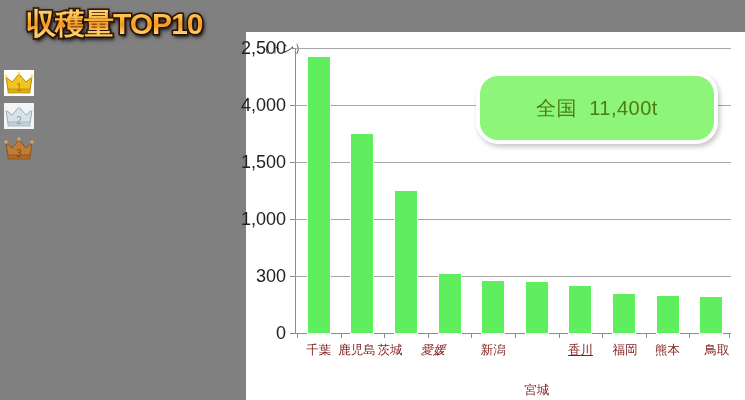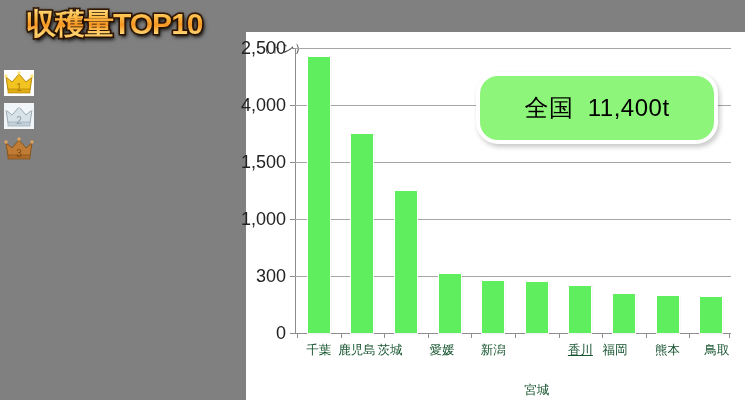--- a/index.html
+++ b/index.html
@@ -177,43 +177,43 @@
     background: #5eee5e;
     box-shadow: 0 0 0 1px rgba(255,255,255,0.9),
                 1px 0 2px rgba(0,0,0,0.10);
   }
 
   .xlabel {
     position: absolute;
     top: 294px;
     transform: translateX(-50%);
     font-size: 12.5px;
-    color: #14532d;
+    color: #7f1d1d;
     white-space: nowrap;
   }
 
   
   .callout {
     position: absolute;
     left: 230px;
     top: 40px;
     width: 242px;
     height: 72px;
     border-radius: 22px;
     background: #8df57a;
     border: 4px solid #ffffff;
     box-sizing: border-box;
     box-shadow: 2px 3px 5px rgba(0,0,0,0.22);
     display: flex;
     align-items: center;
     justify-content: center;
   }
   .callout-text {
-    font-size: 24px;
-    color: #000000;
+    font-size: 20px;
+    color: #4d7c0f;
     white-space: pre;
     letter-spacing: 0.5px;
   }
 </style>
 </head>
 <body>
 
 <div id="stage">
 
   <div class="gray-panel"></div>
@@ -295,33 +295,33 @@
         <div class="xtick" style="left: 2px;"></div>
         <div class="xlabel" style="left: 23.8px;">千葉</div>
         <div class="bar" style="left: 56.4px; bottom: 17px; height: 199.5px; background: rgb(94, 238, 94);"></div>
         <div class="xtick" style="left: 45.6px;"></div>
         <div class="xlabel" style="left: 62px;">鹿児島</div>
         <div class="bar" style="left: 100px; bottom: 17px; height: 142.5px; background: rgb(94, 238, 94);"></div>
         <div class="xtick" style="left: 89.2px;"></div>
         <div class="xlabel" style="left: 95px;">茨城</div>
         <div class="bar" style="left: 143.6px; bottom: 17px; height: 59.28px; background: rgb(94, 238, 94);"></div>
         <div class="xtick" style="left: 132.8px;"></div>
-        <div class="xlabel" style="left: 147px;">愛媛</div>
+        <div class="xlabel" style="left: 138px; font-style: italic;">愛媛</div>
         <div class="bar" style="left: 187.2px; bottom: 17px; height: 52.44px; background: rgb(94, 238, 94);"></div>
         <div class="xtick" style="left: 176.4px;"></div>
         <div class="xlabel" style="left: 198.2px;">新潟</div>
         <div class="bar" style="left: 230.8px; bottom: 17px; height: 51.3px; background: rgb(94, 238, 94);"></div>
         <div class="xtick" style="left: 220px;"></div>
         <div class="xlabel" style="left: 241.8px; margin-top: 40px;">宮城</div>
         <div class="bar" style="left: 274.4px; bottom: 17px; height: 47.31px; background: rgb(94, 238, 94);"></div>
         <div class="xtick" style="left: 263.6px;"></div>
         <div class="xlabel" style="left: 285.4px; text-decoration: underline;">香川</div>
         <div class="bar" style="left: 318px; bottom: 17px; height: 39.33px; background: rgb(94, 238, 94);"></div>
         <div class="xtick" style="left: 307.2px;"></div>
-        <div class="xlabel" style="left: 320px;">福岡</div>
+        <div class="xlabel" style="left: 330px;">福岡</div>
         <div class="bar" style="left: 361.6px; bottom: 17px; height: 37.05px; background: rgb(94, 238, 94);"></div>
         <div class="xtick" style="left: 350.8px;"></div>
         <div class="xlabel" style="left: 372.6px;">熊本</div>
         <div class="bar" style="left: 405.2px; bottom: 17px; height: 35.91px; background: rgb(94, 238, 94);"></div>
         <div class="xtick" style="left: 394.4px;"></div>
         <div class="xlabel" style="left: 422px;">鳥取</div>
         <div class="xtick" style="left: 434px;"></div>
       </div>
 
     <div class="callout">

